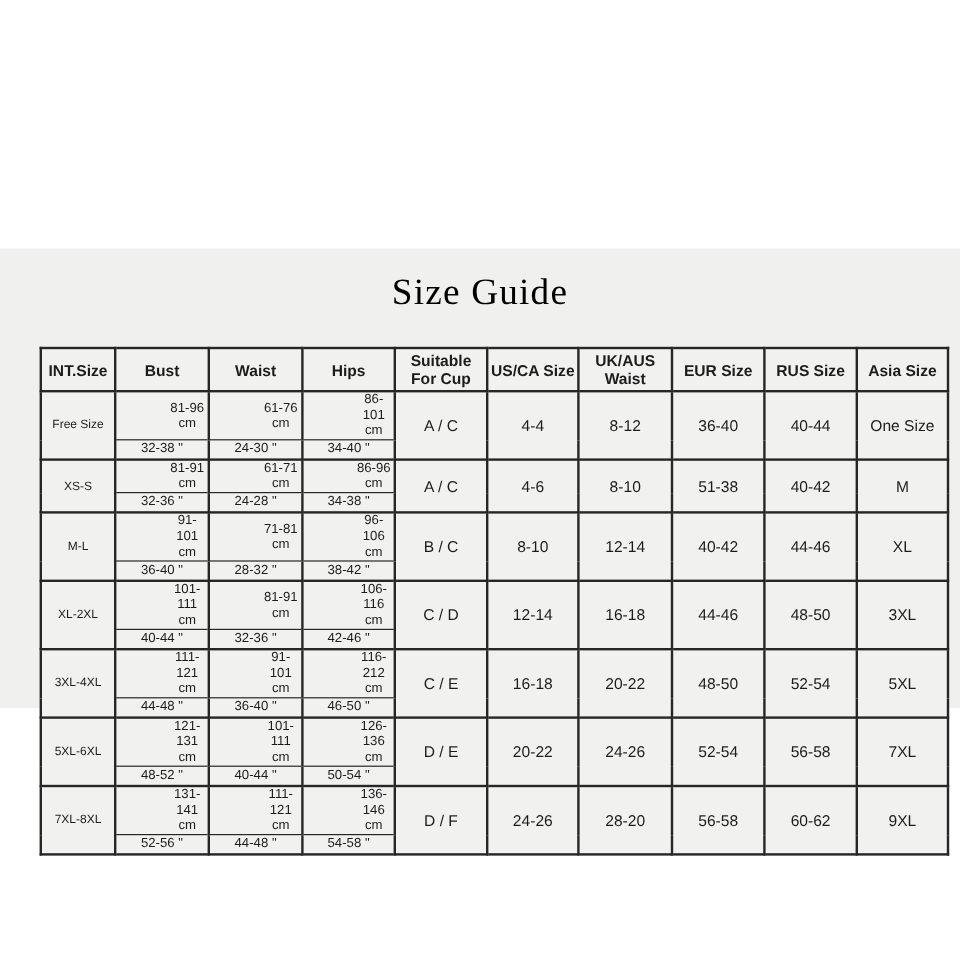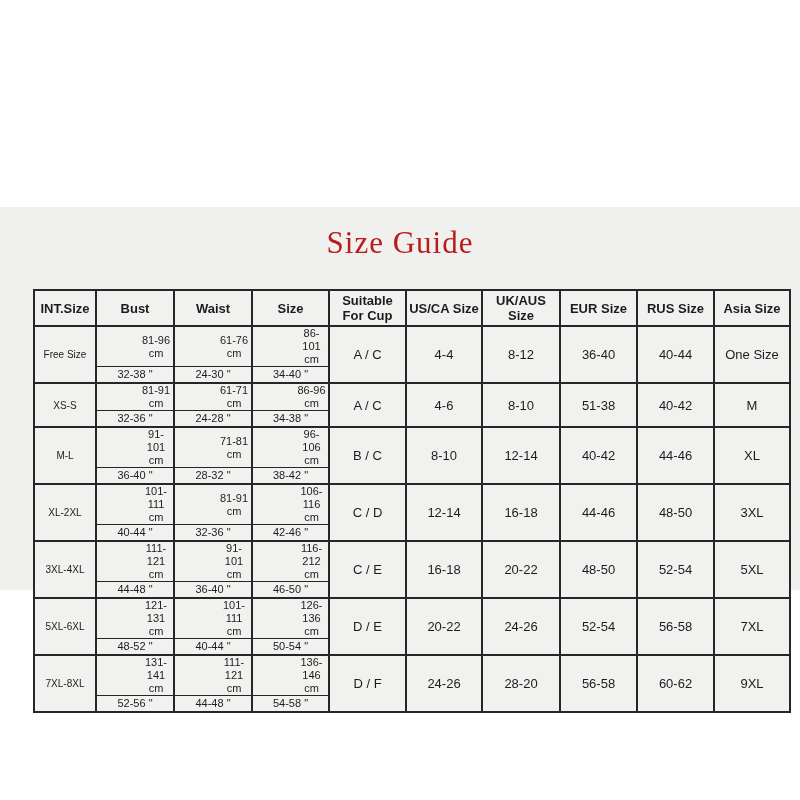--- a/index.html
+++ b/index.html
@@ -18,21 +18,21 @@
     padding-top: 16px;
   }
   .guide-title {
     margin: 0;
     text-align: center;
     font-family: "Liberation Serif", serif;
     font-weight: 400;
     font-size: 31px;
     letter-spacing: 1px;
     line-height: 40px;
-    color: #b91c1c;
+    color: #000000;
   }
   table.size-table {
     border-collapse: collapse;
     table-layout: fixed;
     margin: 26px 0 0 33px;
     width: 756px;
     background: #f1f2f0;
   }
   .size-table th, .size-table td {
     border: 2px solid #262626;
@@ -75,24 +75,24 @@
       <col style="width:78px">
         <col style="width:77px">
         <col style="width:77px">
       <col style="width:76px">
     </colgroup>
     <thead>
       <tr>
         <th>INT.Size</th>
         <th>Bust</th>
         <th>Waist</th>
-        <th>Size</th>
+        <th>Hips</th>
         <th>Suitable For Cup</th>
         <th>US/CA Size</th>
-        <th>UK/AUS Size</th>
+        <th>UK/AUS Waist</th>
         <th>EUR Size</th>
         <th>RUS Size</th>
         <th>Asia Size</th>
       </tr>
     </thead>
     <tbody>
         <tr>
           <td class="cell-size" rowspan="2">Free Size</td>
           <td class="cell-cm">81-96 cm</td>
           <td class="cell-cm">61-76 cm</td>

